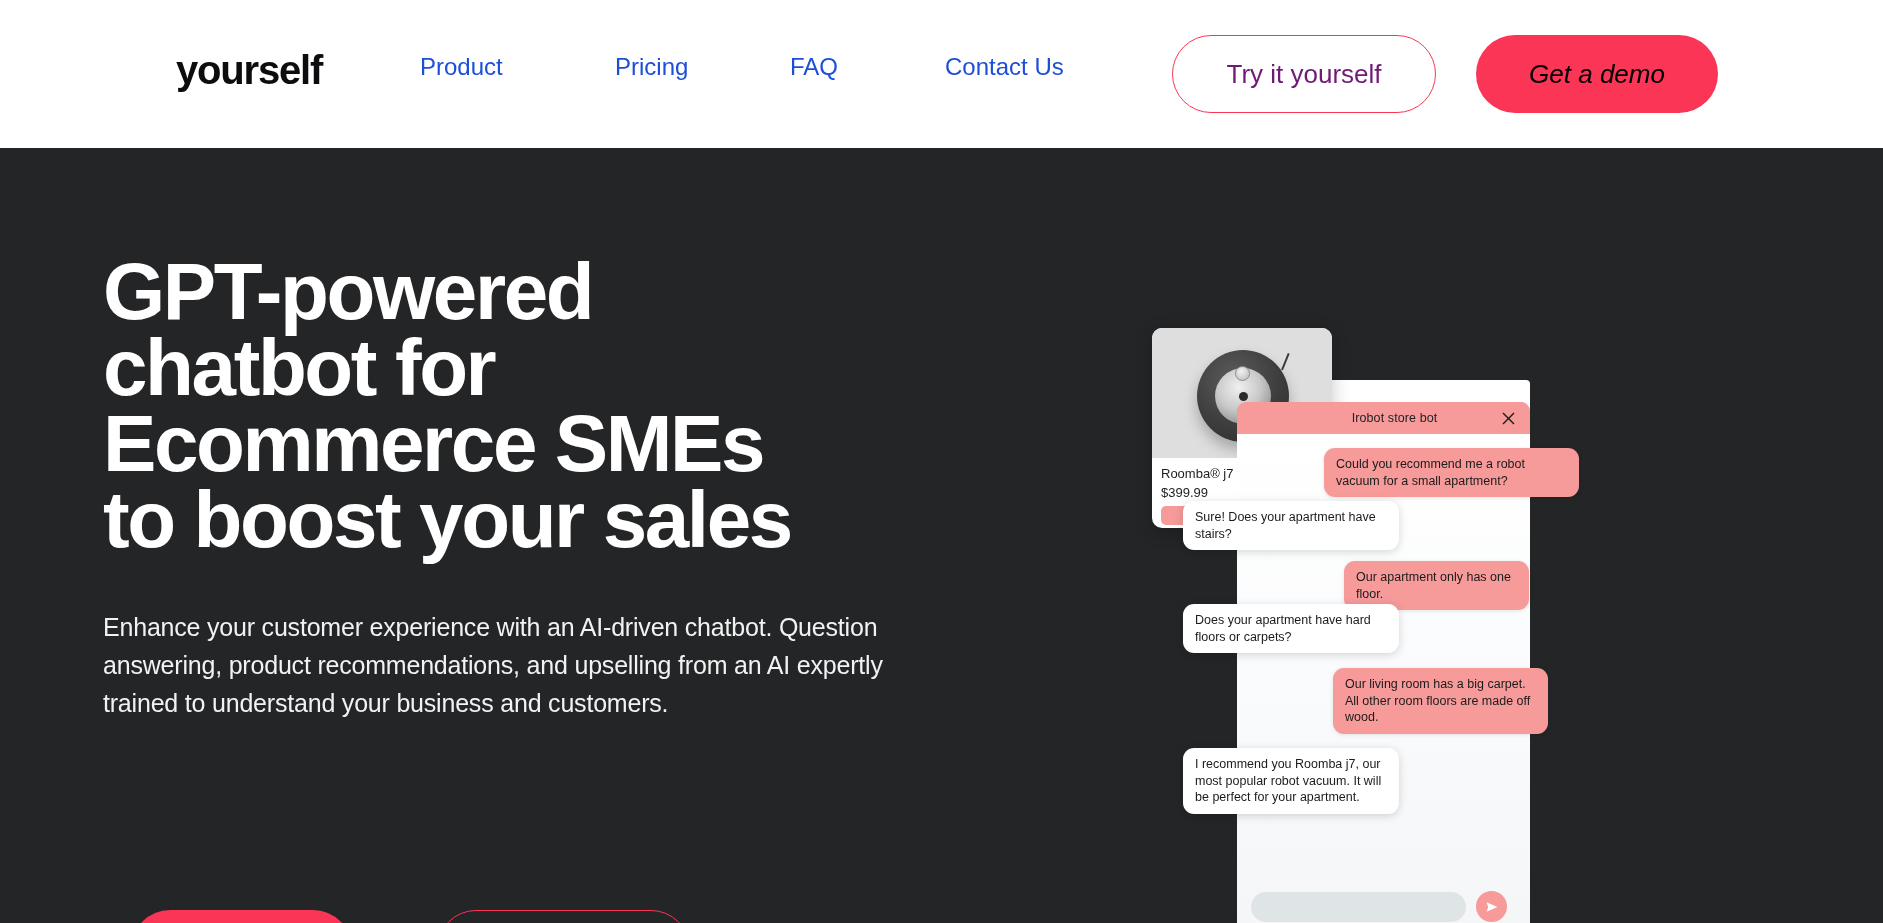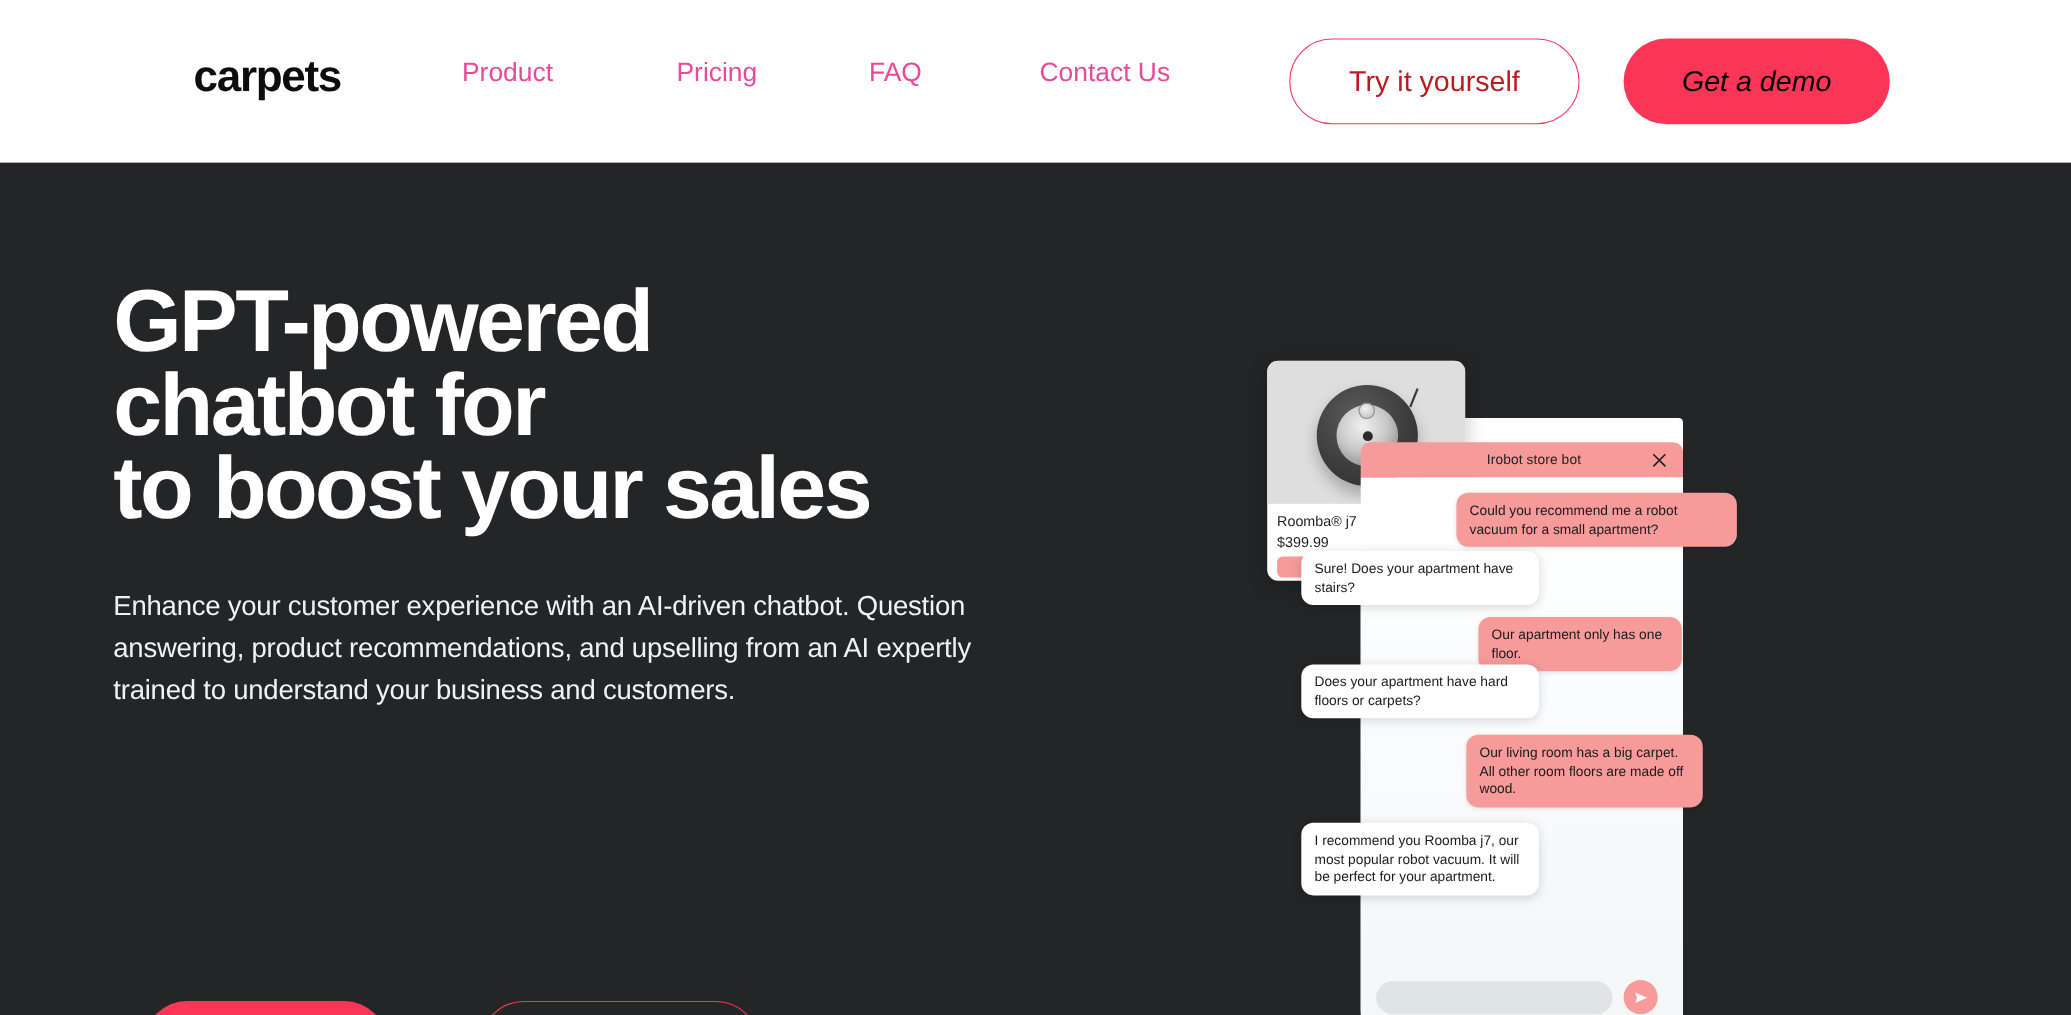--- a/index.html
+++ b/index.html
@@ -36,21 +36,21 @@
 
   .nav {
     position: absolute;
     left: 420px;
     top: 55px;
     display: flex;
     align-items: center;
     gap: 0;
   }
   .nav-link {
-    color: #ec4899;
+    color: #1d4ed8;
     font-size: 24px;
     line-height: 1;
     text-decoration: none;
     white-space: nowrap;
   }
   .nav-link.product  { margin-right: 0; width: 195px; }
   .nav-link.pricing  { width: 175px; }
   .nav-link.faq      { width: 155px; }
   .nav-link.contact  { width: 180px; }
 
@@ -64,21 +64,21 @@
   }
 
   .btn-outline {
     display: flex;
     align-items: center;
     justify-content: center;
     width: 264px;
     height: 78px;
     border: 1.5px solid #fa3556;
     border-radius: 39px;
-    color: #b91c1c;
+    color: #701a75;
     background: #ffffff;
     font-size: 26px;
     white-space: nowrap;
     cursor: pointer;
   }
 
   .btn-solid {
     display: flex;
     align-items: center;
     justify-content: center;
@@ -332,41 +332,42 @@
     justify-content: center;
     cursor: pointer;
   }
   .send-btn svg { display:block; }
 </style>
 </head>
 <body>
 
 <header class="site-header">
 
-  <div class="brand">carpets</div>
+  <div class="brand">yourself</div>
 
   <nav class="nav">
     <a class="nav-link product" href="#">Product</a>
     <a class="nav-link pricing" href="#">Pricing</a>
     <a class="nav-link faq" href="#">FAQ</a>
     <a class="nav-link contact" href="#">Contact Us</a>
   </nav>
 
   <div class="header-actions">
     <button class="btn-outline">Try it yourself</button>
     <button class="btn-solid">Get a demo</button>
   </div>
 </header>
 
 <section class="hero">
 
   <div class="hero-copy">
     <h1 class="hero-title">
       <span class="line">GPT-powered</span>
       <span class="line">chatbot for</span>
+      <span class="line">Ecommerce SMEs</span>
       <span class="line">to boost your sales</span>
     </h1>
     <p class="hero-sub">Enhance your customer experience with an AI-driven chatbot. Question answering, product recommendations, and upselling from an AI expertly trained to understand your business and customers.</p>
   </div>
 
   <div class="hero-cta">
     <button class="cta-solid">Get a demo</button>
     <button class="cta-outline">Try it yourself</button>
   </div>
 

